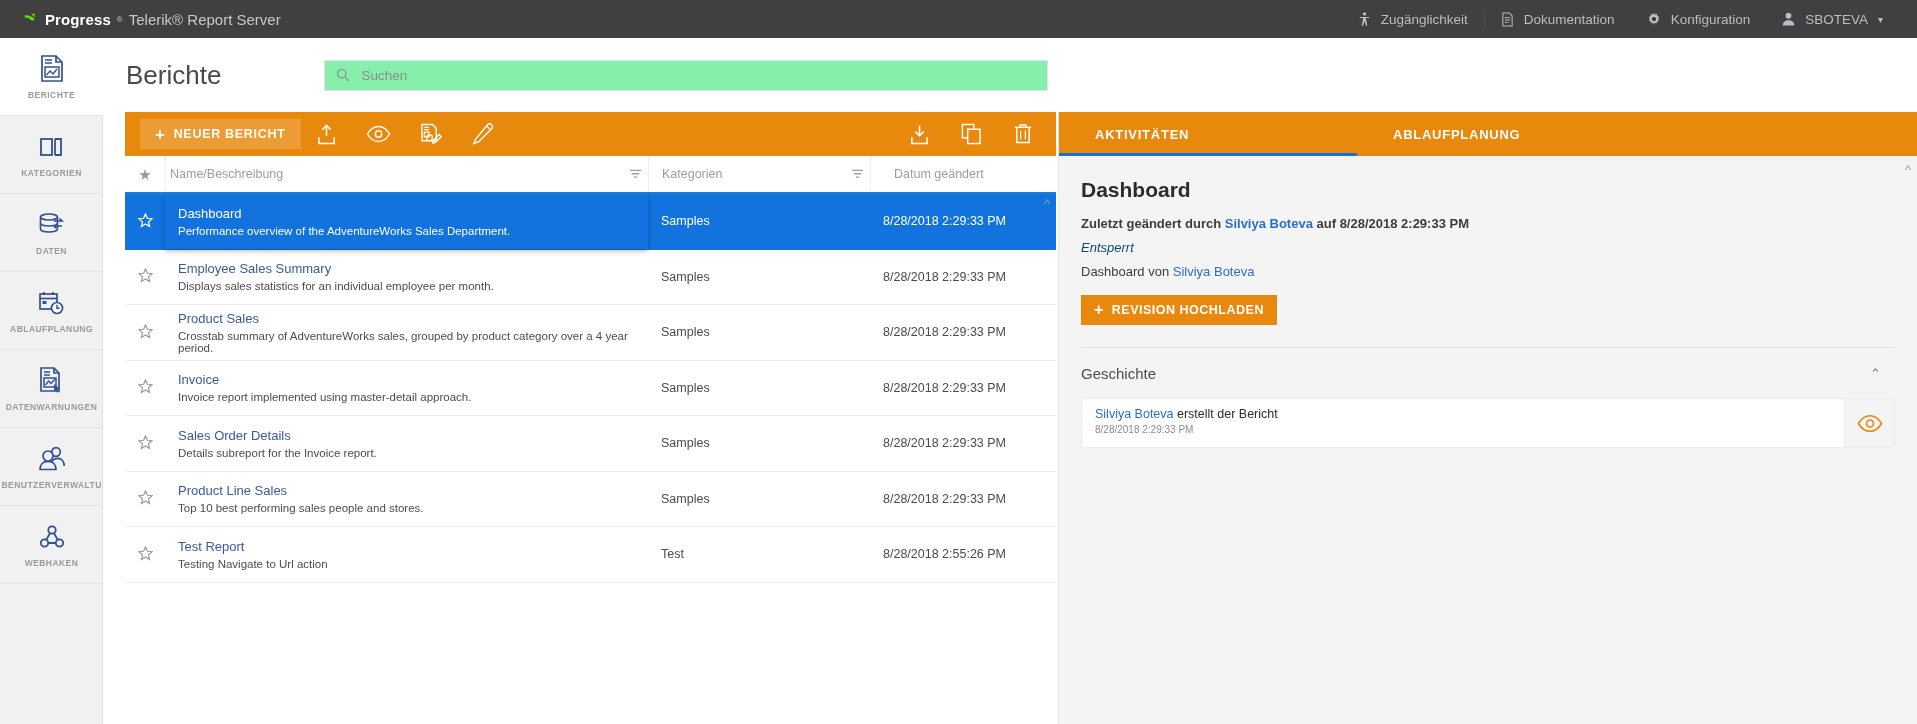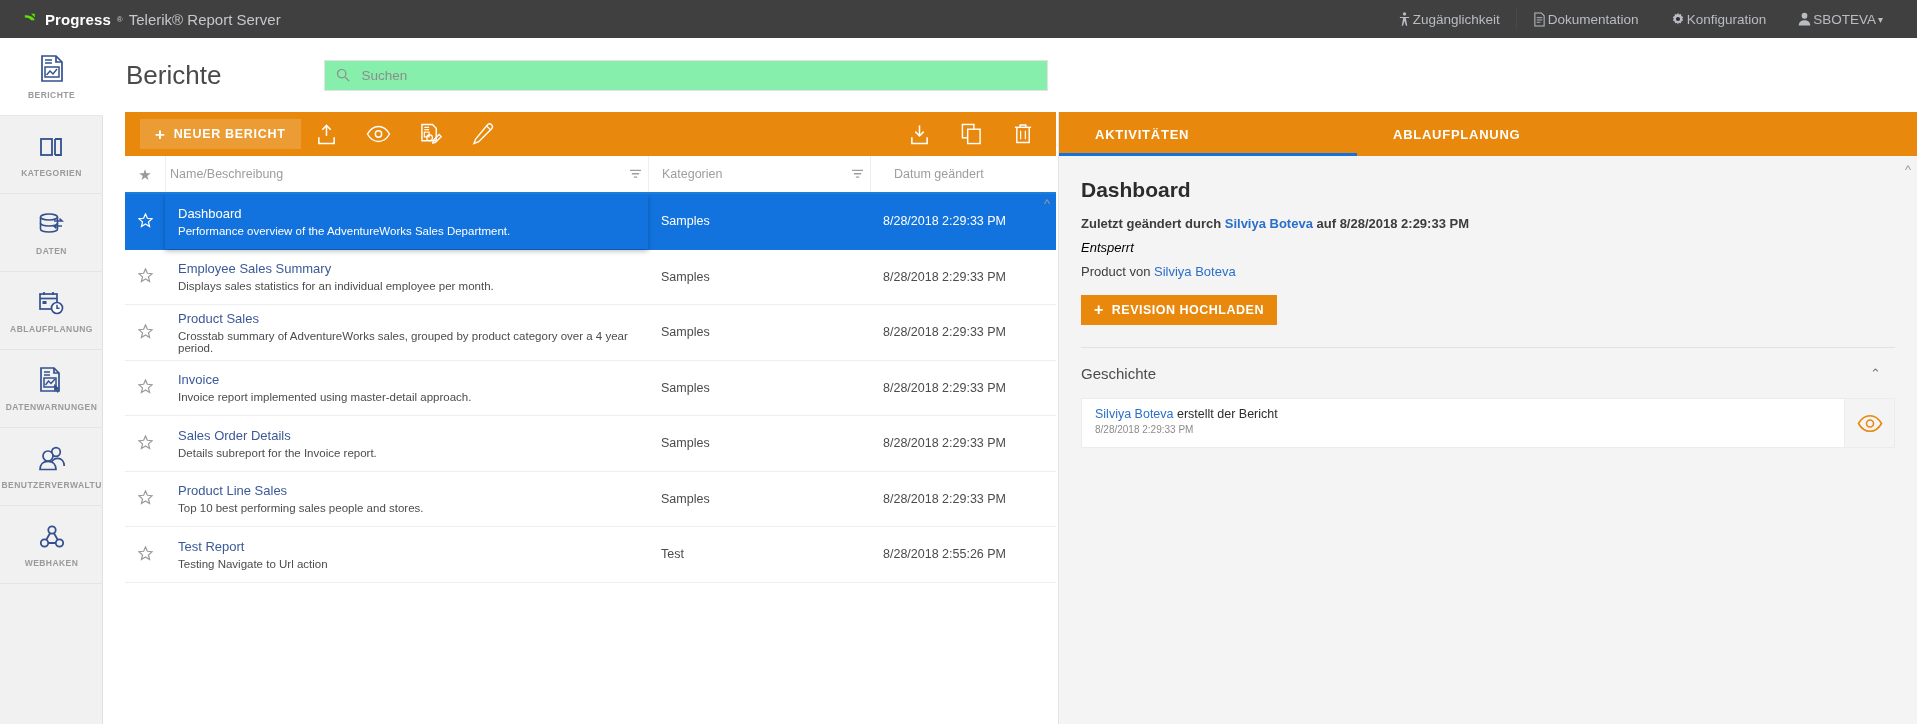--- a/index.html
+++ b/index.html
@@ -24,21 +24,21 @@
     margin-left: 22px; gap: 6px;
     font-size: 15px;
   }
   .brand-logo { width: 17px; height: 17px; display:block; }
   .brand-progress { font-weight: bold; color: #ffffff; letter-spacing: .1px; font-size:15px; }
   .brand-sup { font-size: 8px; vertical-align: super; color:#c9cbd0; }
   .brand-rest { color: #c5c7cc; font-weight: 300; font-size: 15px; }
 
   .topnav { margin-left: auto; display: flex; align-items: center; padding-right: 18px; }
   .topnav-item {
-    display: flex; align-items: center; gap: 2px;
+    display: flex; align-items: center; gap: 10px;
     font-size: 13.5px; color: #b9bcc2; padding: 0 16px;
     height: 38px; cursor: pointer; white-space: nowrap;
   }
   .topnav-sep { width: 1px; height: 20px; background: #474a52; }
   .topnav-item svg { display:block; }
 
   
   .sidebar {
     position: absolute; top: 38px; left: 0;
     width: 103px; height: 686px;
@@ -158,21 +158,21 @@
   }
   .tab.active::after {
     content: ""; position: absolute; bottom: 0; left: 0;
     width: 100%; height: 3px; background: #1273de;
   }
   .detail-body { padding: 18px 22px 0 22px; position: relative; height: 568px; }
   .d-title { font-size: 21px; color: #2c2c2c; font-weight: bold; margin: 4px 0 14px 0; }
   .d-line { font-size: 13px; color: #3c3c3c; margin-bottom: 9px; }
   .d-line.bold { font-weight: bold; }
   .d-link { color: #2a6fc9; cursor: pointer; }
-  .d-italic { font-style: italic; color: #000000; font-size: 13px; margin-bottom: 9px; }
+  .d-italic { font-style: italic; color: #0c4a6e; font-size: 13px; margin-bottom: 9px; }
   .btn-upload {
     margin-top: 7px; background: #e8880c; color: #fff;
     font-size: 12.5px; font-weight: bold; letter-spacing: .5px;
     height: 30px; padding: 0 13px; display: inline-flex;
     align-items: center; gap: 8px; border: none; cursor: pointer;
     font-family: "Liberation Sans", sans-serif;
   }
   .btn-upload .plus { font-size: 16px; line-height: 1; }
   .hist-head {
     margin-top: 22px; border-top: 1px solid #e1e1e1;
@@ -551,21 +551,21 @@
 
       <div class="d-title">Dashboard</div>
 
       <div class="d-line bold">
         <span>Zuletzt geändert durch </span><span class="d-link">Silviya Boteva</span><span> auf </span><span>8/28/2018 2:29:33 PM</span>
       </div>
 
       <div class="d-italic">Entsperrt</div>
 
       <div class="d-line">
-        <span>Product von </span><span class="d-link">Silviya Boteva</span>
+        <span>Dashboard von </span><span class="d-link">Silviya Boteva</span>
       </div>
 
       <button class="btn-upload">
         <span class="plus">+</span>
         <span>REVISION HOCHLADEN</span>
       </button>
 
       <div class="hist-head">
         <span>Geschichte</span>
         <span class="chev">⌃</span>

